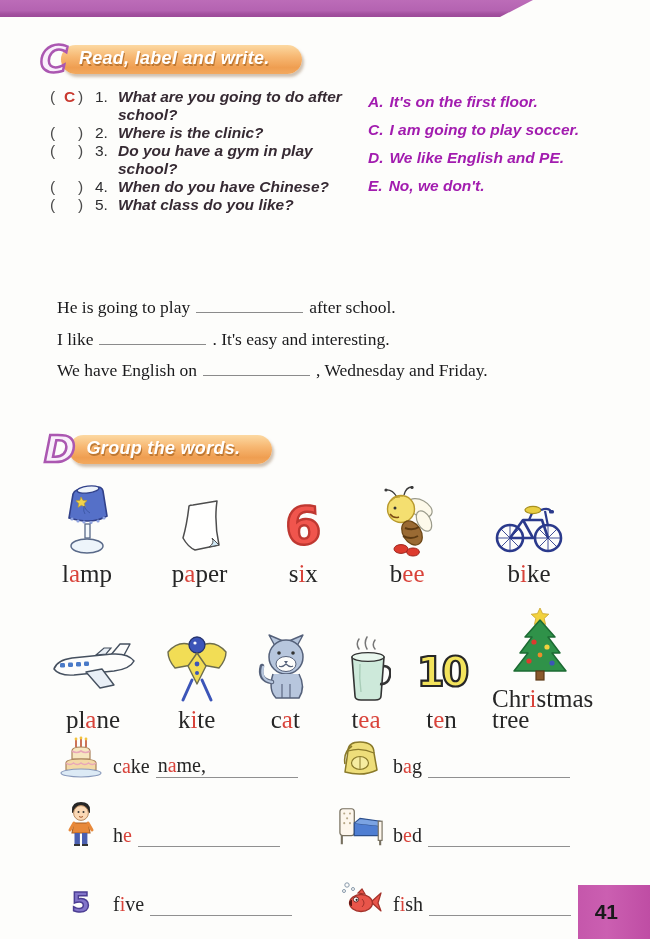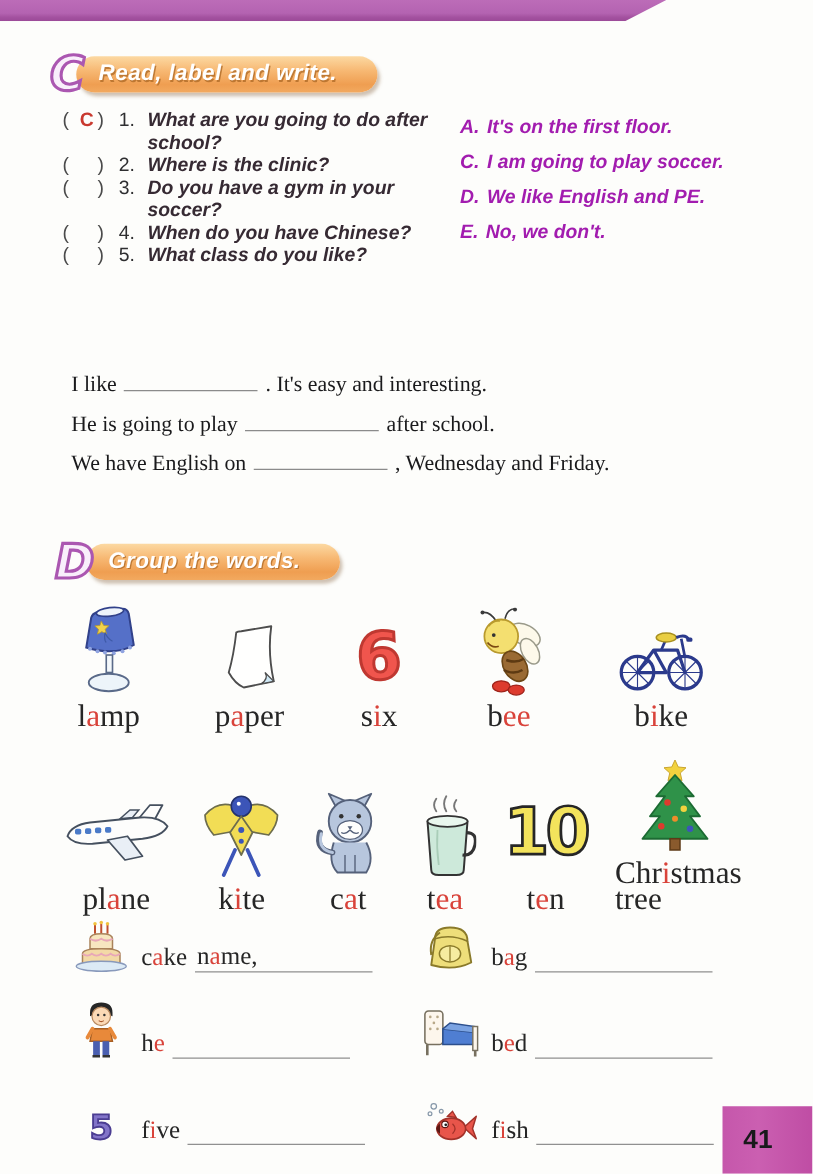--- a/index.html
+++ b/index.html
@@ -58,21 +58,21 @@
   .row2 { left:48px; top:603px; width:540px; }
   .word-card { display:flex; flex-direction:column; align-items:center; }
   .icon-box { height:80px; display:flex; align-items:flex-end; justify-content:center; }
   .word-label { font-size:25px; color:#262626; margin-top:5px; text-align:left;
     line-height:21px; }
   .label-tree { width:96px; }
   .red { color:#d9433a; }
   .numeral { font-family:"DejaVu Sans",sans-serif; font-weight:bold; line-height:1; }
   .num-six  { font-size:52px; color:#f0554d; -webkit-text-stroke:2.4px #bf3831;
     transform:rotate(-3deg); }
-  .num-ten  { font-size:52px; color:#f3e35c; -webkit-text-stroke:2.2px #262626;
+  .num-ten  { font-size:40px; color:#f3e35c; -webkit-text-stroke:2.2px #262626;
     letter-spacing:-3px;margin-top:17px; }
   .num-five { font-size:27px; color:#8274c9; -webkit-text-stroke:1.5px #4b3d92; }
 
   
   .pairs { position:absolute; left:58px; top:730px; width:560px;
     display:grid; grid-template-columns:280px 280px; row-gap:21px; }
   .pair { display:flex; align-items:flex-end; height:48px; }
   .pair-icon { width:46px; flex:none; display:flex; justify-content:center;
     align-items:flex-end; }
   .pair-word { font-size:20px; color:#262626; margin:0 6px 0 9px; line-height:24px; }
@@ -107,21 +107,21 @@
       <span class="q-paren close">)</span>
       <span class="q-num">2.</span>
       <span class="q-text">Where is the clinic?</span>
     </div>
 
     <div class="q-row">
       <span class="q-paren">(</span>
       <span class="q-ans"></span>
       <span class="q-paren close">)</span>
       <span class="q-num">3.</span>
-      <span class="q-text">Do you have a gym in your soccer?</span>
+      <span class="q-text">Do you have a gym in play school?</span>
     </div>
 
     <div class="q-row">
       <span class="q-paren">(</span>
       <span class="q-ans"></span>
       <span class="q-paren close">)</span>
       <span class="q-num">4.</span>
       <span class="q-text">When do you have Chinese?</span>
     </div>
 
@@ -137,24 +137,24 @@
   <div class="o-col">
     <div class="o-row"><span class="o-letter">A.</span><span>It's on the first floor.</span></div>
     <div class="o-row"><span class="o-letter">C.</span><span>I am going to play soccer.</span></div>
     <div class="o-row"><span class="o-letter">D.</span><span>We like English and PE.</span></div>
     <div class="o-row"><span class="o-letter">E.</span><span>No, we don't.</span></div>
   </div>
 </div>
 
 <div class="sentences">
   <div class="sentence">
+    <span>He is going to play</span><span class="blank"></span><span>after school.</span>
+  </div>
+  <div class="sentence">
     <span>I like</span><span class="blank"></span><span>. It's easy and interesting.</span>
-  </div>
-  <div class="sentence">
-    <span>He is going to play</span><span class="blank"></span><span>after school.</span>
   </div>
   <div class="sentence">
     <span>We have English on</span><span class="blank"></span><span>, Wednesday and Friday.</span>
   </div>
 </div>
 
 <div class="sec-header" style="left:44px; top:430px;">
   <span class="sec-letter">D</span>
   <span class="sec-pill">Group the words.</span>
 </div>

